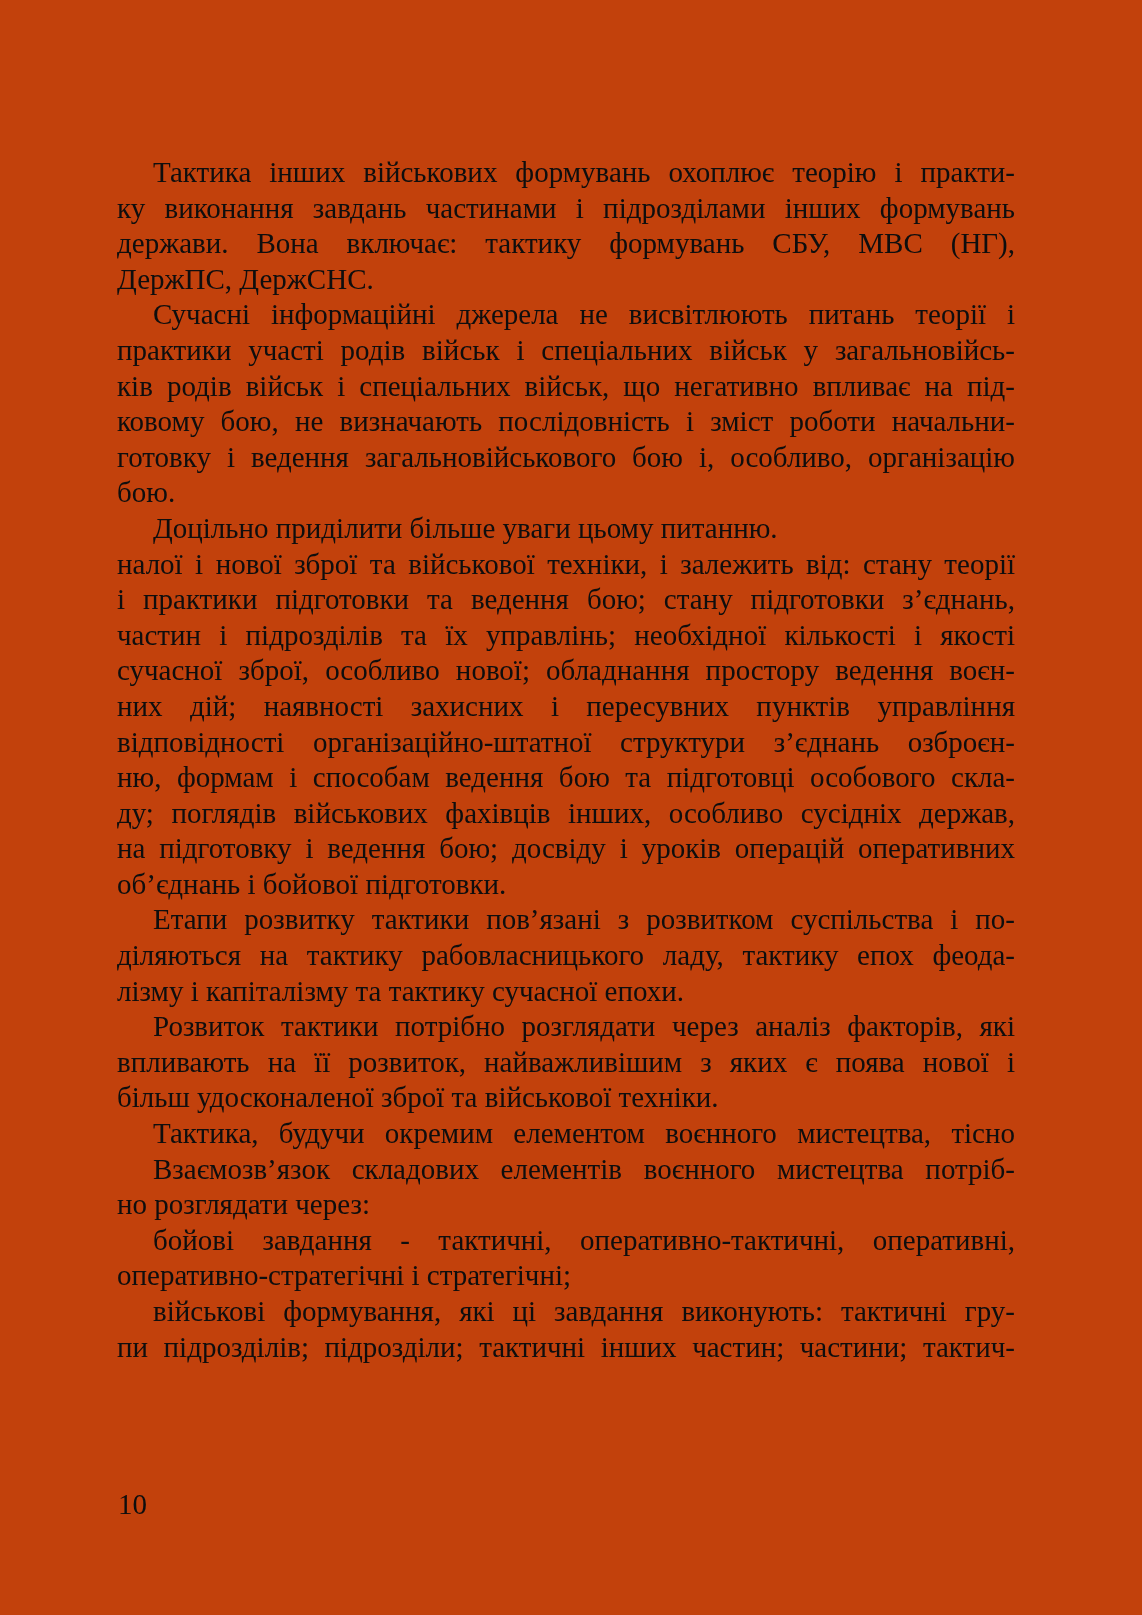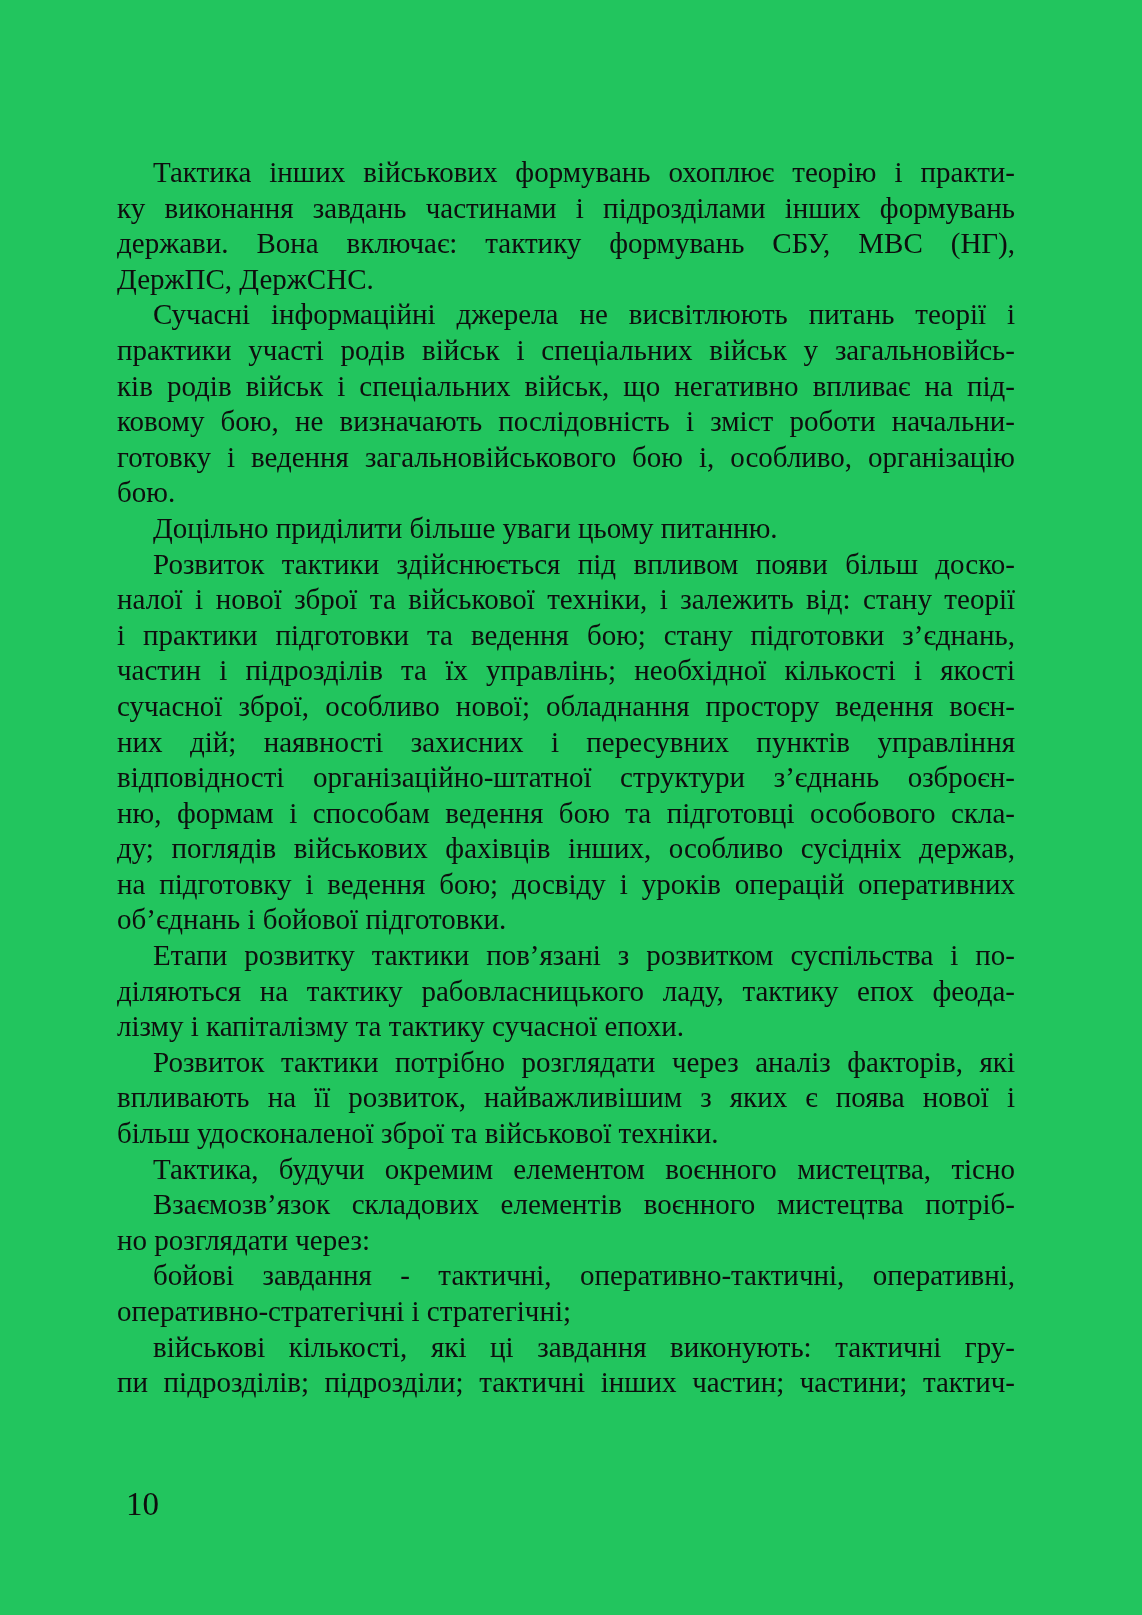--- a/index.html
+++ b/index.html
@@ -11,21 +11,21 @@
     width: 1142px;
     height: 1615px;
     position: relative;
     font-family: "Liberation Serif", serif;
     color: #0e0e0e;
     overflow: hidden;
   }
   .page {
     position: absolute;
     inset: 0;
-    background: #22c55e;
+    background: #c2410c;
   }
   .text-block {
     position: absolute;
     left: 117px;
     top: 155px;
     width: 898px;
     font-size: 29px;
     line-height: 35.6px;
   }
   .line {
@@ -35,43 +35,42 @@
     height: 35.6px;
   }
   .line.just {
     text-align-last: justify;
   }
   .line.indent {
     text-indent: 36px;
   }
   .page-number {
     position: absolute;
-    left: 126px;
+    left: 118px;
     top: 1487px;
-    font-size: 33px;
+    font-size: 29px;
     line-height: 35.6px;
   }
 </style>
 </head>
 <body>
 
 <div class="page">
   <div class="text-block">
       <div class="line indent just">Тактика інших військових формувань охоплює теорію і практи-</div>
       <div class="line just">ку виконання завдань частинами і підрозділами інших формувань</div>
       <div class="line just">держави. Вона включає: тактику формувань СБУ, МВС (НГ),</div>
       <div class="line">ДержПС, ДержСНС.</div>
       <div class="line indent just">Сучасні інформаційні джерела не висвітлюють питань теорії і</div>
       <div class="line just">практики участі родів військ і спеціальних військ у загальновійсь-</div>
       <div class="line just">ків родів військ і спеціальних військ, що негативно впливає на під-</div>
       <div class="line just">ковому бою, не визначають послідовність і зміст роботи начальни-</div>
       <div class="line just">готовку і ведення загальновійськового бою і, особливо, організацію</div>
       <div class="line">бою.</div>
       <div class="line indent">Доцільно приділити більше уваги цьому питанню.</div>
-      <div class="line indent just">Розвиток тактики здійснюється під впливом появи більш доско-</div>
       <div class="line just">налої і нової зброї та військової техніки, і залежить від: стану теорії</div>
       <div class="line just">і практики підготовки та ведення бою; стану підготовки з’єднань,</div>
       <div class="line just">частин і підрозділів та їх управлінь; необхідної кількості і якості</div>
       <div class="line just">сучасної зброї, особливо нової; обладнання простору ведення воєн-</div>
       <div class="line just">них дій; наявності захисних і пересувних пунктів управління</div>
       <div class="line just">відповідності організаційно-штатної структури з’єднань озброєн-</div>
       <div class="line just">ню, формам і способам ведення бою та підготовці особового скла-</div>
       <div class="line just">ду; поглядів військових фахівців інших, особливо сусідніх держав,</div>
       <div class="line just">на підготовку і ведення бою; досвіду і уроків операцій оперативних</div>
       <div class="line">об’єднань і бойової підготовки.</div>
@@ -79,17 +78,17 @@
       <div class="line just">діляються на тактику рабовласницького ладу, тактику епох феода-</div>
       <div class="line">лізму і капіталізму та тактику сучасної епохи.</div>
       <div class="line indent just">Розвиток тактики потрібно розглядати через аналіз факторів, які</div>
       <div class="line just">впливають на її розвиток, найважливішим з яких є поява нової і</div>
       <div class="line">більш удосконаленої зброї та військової техніки.</div>
       <div class="line indent just">Тактика, будучи окремим елементом воєнного мистецтва, тісно</div>
       <div class="line indent just">Взаємозв’язок складових елементів воєнного мистецтва потріб-</div>
       <div class="line">но розглядати через:</div>
       <div class="line indent just">бойові завдання - тактичні, оперативно-тактичні, оперативні,</div>
       <div class="line">оперативно-стратегічні і стратегічні;</div>
-      <div class="line indent just">військові кількості, які ці завдання виконують: тактичні гру-</div>
+      <div class="line indent just">військові формування, які ці завдання виконують: тактичні гру-</div>
       <div class="line just">пи підрозділів; підрозділи; тактичні інших частин; частини; тактич-</div>
     </div>
   <div class="page-number">10</div>
 </div>
 
 </body></html>

